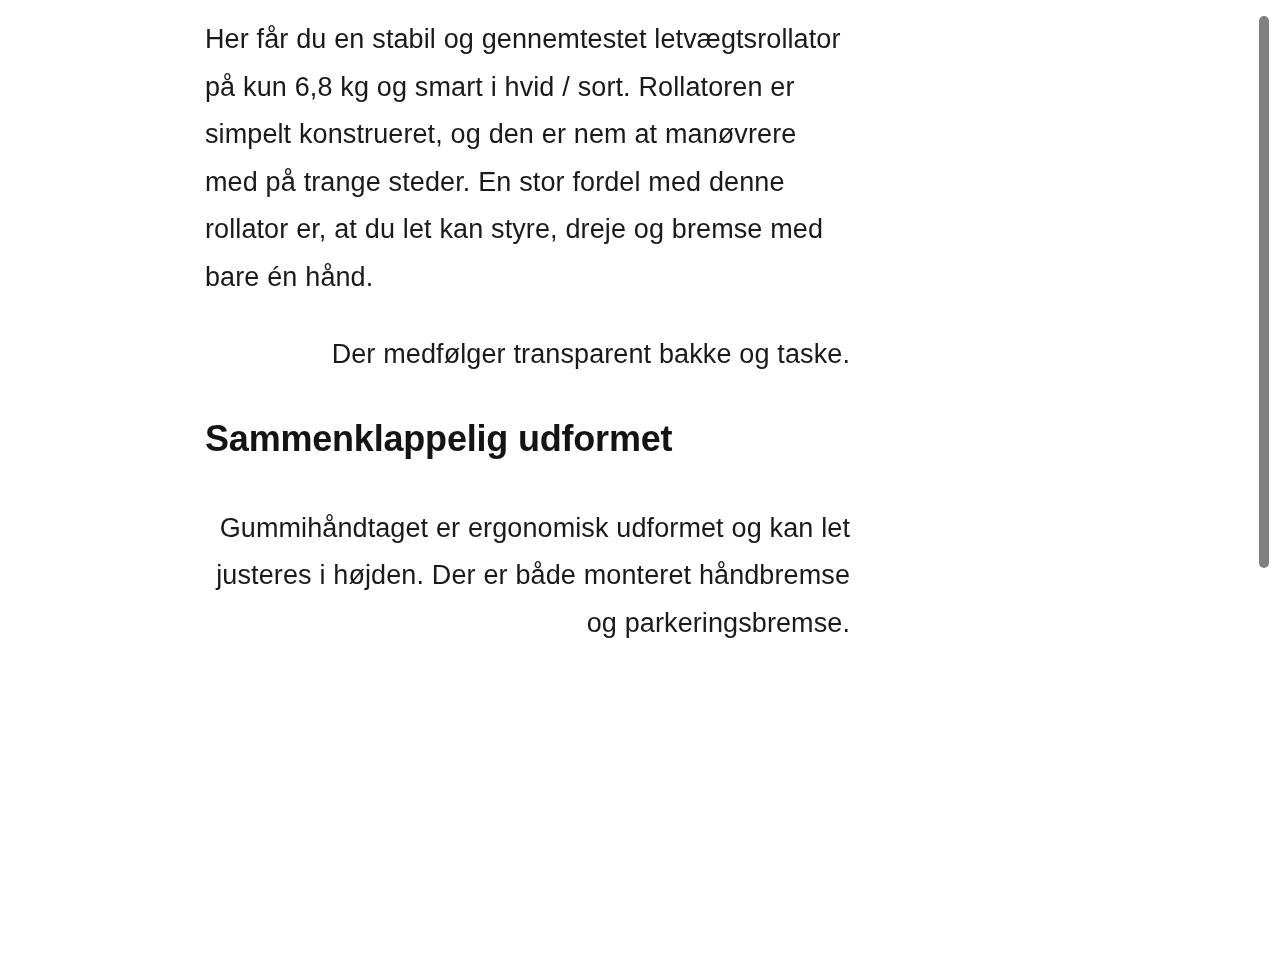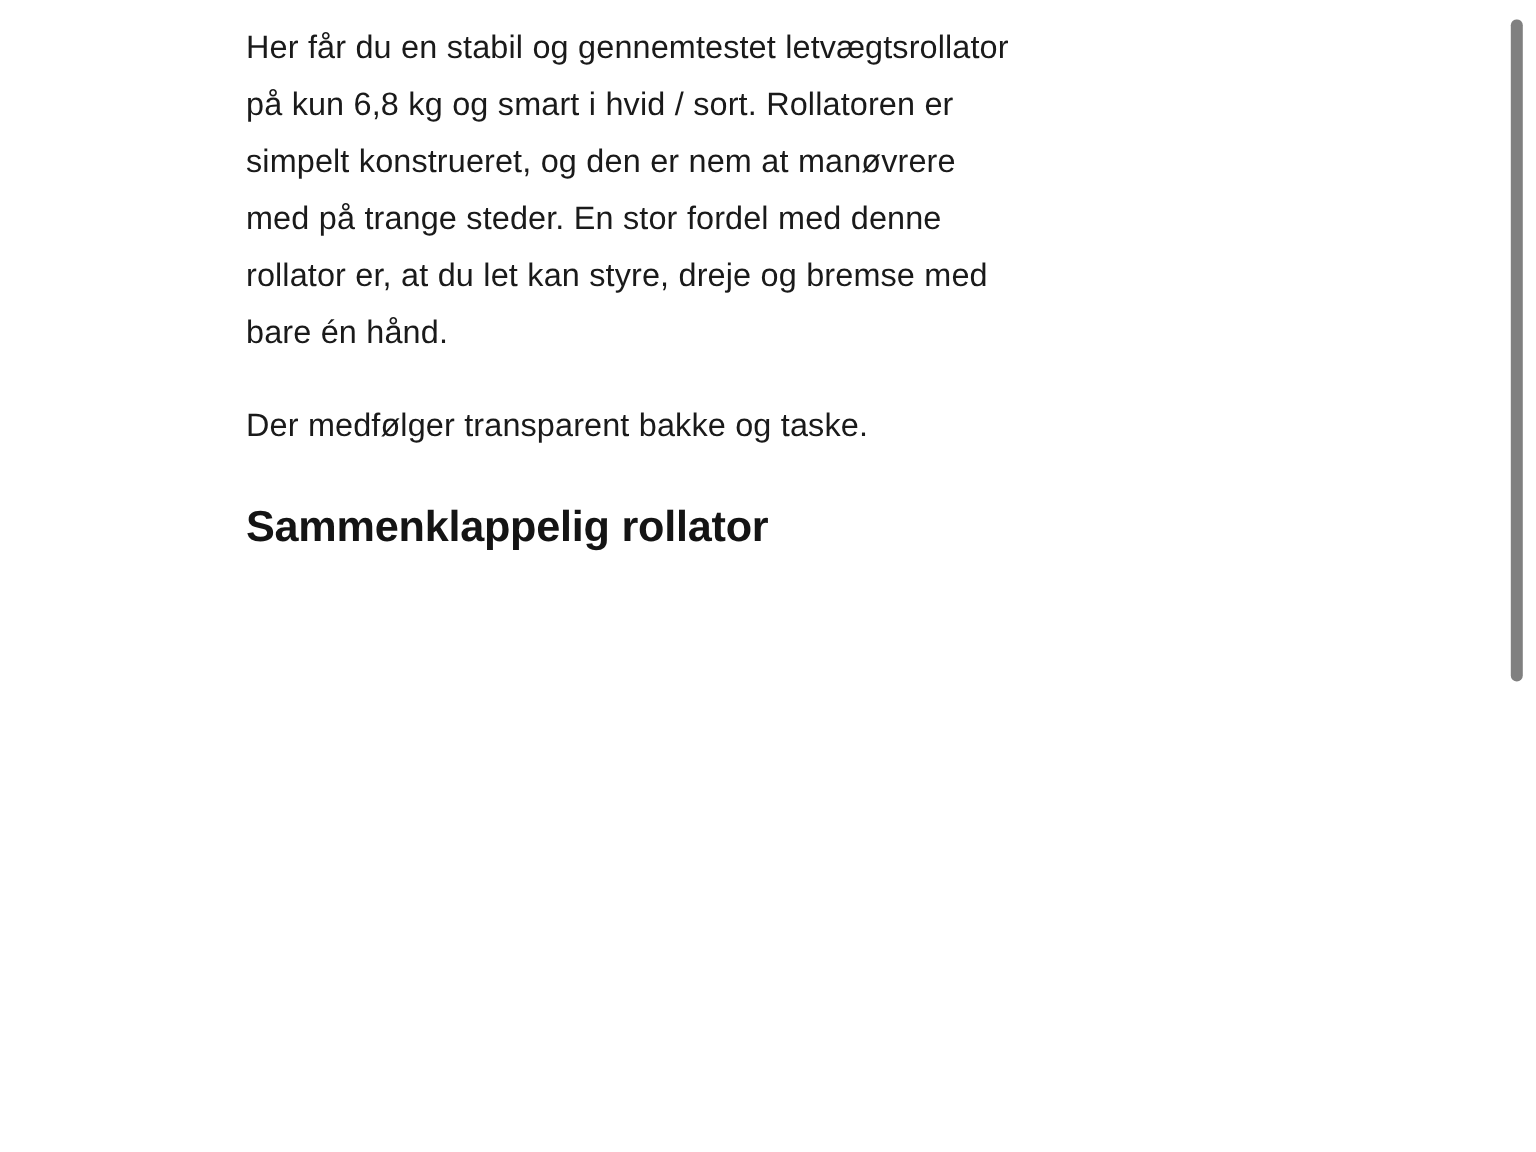--- a/index.html
+++ b/index.html
@@ -40,20 +40,21 @@
     font-size: 27px;
     line-height: 47.5px;
     font-weight: 400;
     letter-spacing: 0.1px;
     color: #1a1a1a;
     word-spacing: 0.2px;
   }
 
   .paragraph-gap {
     margin-top: 30px;
+    text-align: right;
   }
 
   .section-heading {
     margin: 0;
     font-size: 36px;
     line-height: 44px;
     font-weight: 700;
     letter-spacing: -0.2px;
     color: #141414;
   }
@@ -87,24 +88,25 @@
 
 <div class="page">
 
   <div class="content-column">
 
     <p class="body-paragraph">Her får du en stabil og gennemtestet letvægtsrollator på kun 6,8 kg og smart i hvid / sort. Rollatoren er simpelt konstrueret, og den er nem at manøvrere med på trange steder. En stor fordel med denne rollator er, at du let kan styre, dreje og bremse med bare én hånd.</p>
 
     <p class="body-paragraph paragraph-gap">Der medfølger transparent bakke og taske.</p>
 
     <div class="heading-block">
-      <h2 class="section-heading">Sammenklappelig rollator</h2>
+      <h2 class="section-heading">Sammenklappelig udformet</h2>
     </div>
 
 
+    <p class="body-paragraph paragraph-gap">Gummihåndtaget er ergonomisk udformet og kan let justeres i højden. Der er både monteret håndbremse og parkeringsbremse.</p>
 
   </div>
 
   <div class="scrollbar-track">
     <div class="scrollbar-thumb"></div>
   </div>
 
 </div>
 
 </body></html>

